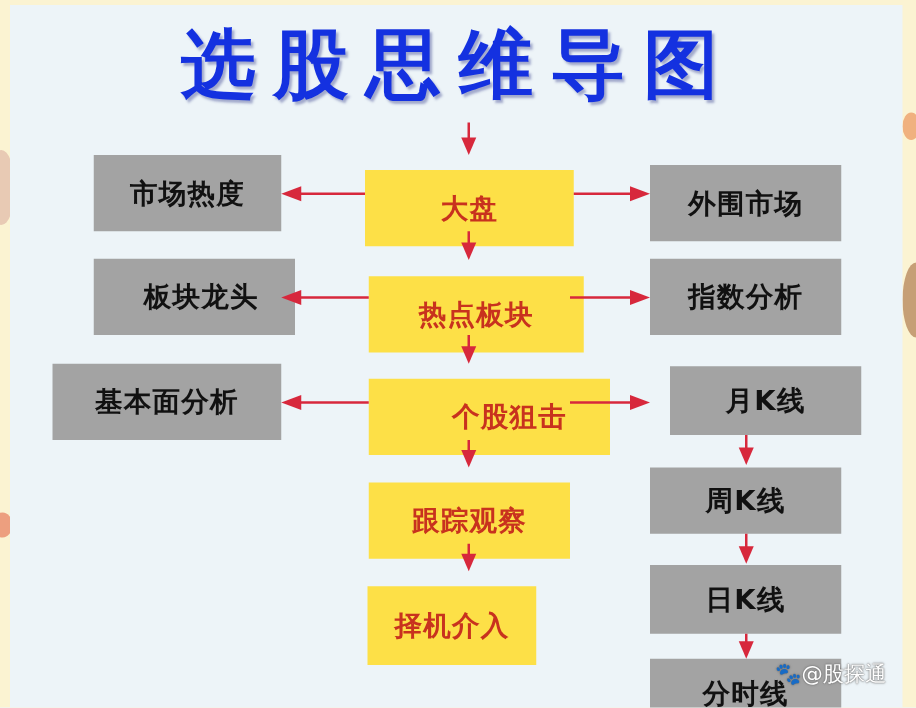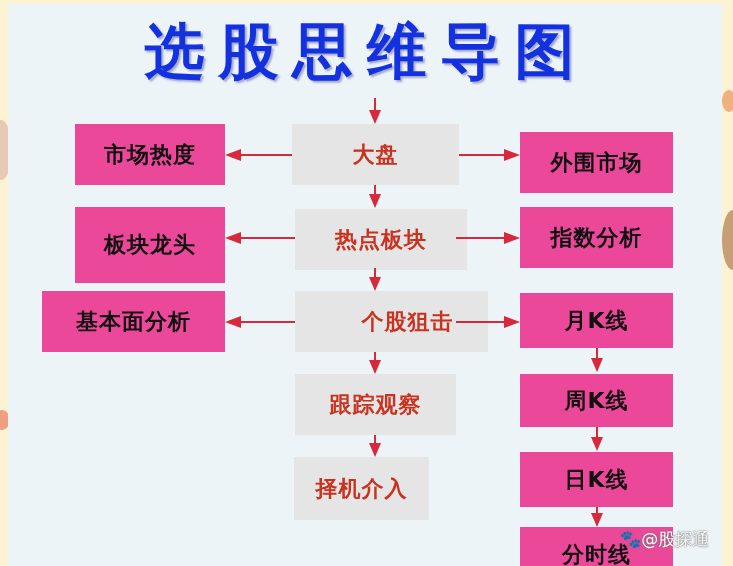--- a/index.html
+++ b/index.html
@@ -5,22 +5,22 @@
   html,body{margin:0;padding:0;}
   body{width:733px;height:566px;overflow:hidden;position:relative;
     background:#fbf3d2;font-family:"DejaVu Sans","Liberation Sans",sans-serif;}
   .bg-deco{position:absolute;border-radius:50%;opacity:.55;}
   .panel{position:absolute;left:8px;top:4px;width:714px;height:570px;background:#edf4f8;}
   .title{position:absolute;left:0;top:12px;width:733px;text-align:center;
     font-family:"DejaVu Serif","Liberation Serif",serif;font-weight:bold;font-size:60px;
     color:#1431e0;letter-spacing:14px;text-shadow:2px 2px 2px rgba(20,30,120,.35);}
   .box{position:absolute;display:flex;align-items:center;justify-content:center;
     font-weight:bold;font-size:22px;letter-spacing:1px;}
-  .yellow{background:#e5e5e5;color:#c8321e;}
-  .gray{background:#ec4899;color:#111;}
+  .yellow{background:#fde047;color:#c8321e;margin-top:12px;}
+  .gray{background:#a3a3a3;color:#111;}
   .hline{position:absolute;height:2px;background:#d7283c;}
   .vline{position:absolute;width:2px;background:#d7283c;}
   .ah-l{position:absolute;width:0;height:0;border-top:6px solid transparent;border-bottom:6px solid transparent;border-right:16px solid #d7283c;}
   .ah-r{position:absolute;width:0;height:0;border-top:6px solid transparent;border-bottom:6px solid transparent;border-left:16px solid #d7283c;}
   .ah-d{position:absolute;width:0;height:0;border-left:6px solid transparent;border-right:6px solid transparent;border-top:14px solid #d7283c;}
   .watermark{position:absolute;left:620px;top:528px;color:#fff;font-size:17px;
     text-shadow:0 0 2px #777,0 0 1px #555;}
 </style>
 </head>
 <body>
@@ -46,41 +46,41 @@
 <div class="vline" style="left:374px;top:185px;height:10px;"></div>
 <div class="ah-d" style="left:369px;top:194px;"></div>
 <div class="vline" style="left:374px;top:268px;height:10px;"></div>
 <div class="ah-d" style="left:369px;top:277px;"></div>
 <div class="vline" style="left:374px;top:352px;height:9px;"></div>
 <div class="ah-d" style="left:369px;top:360px;"></div>
 <div class="vline" style="left:374px;top:435px;height:9px;"></div>
 <div class="ah-d" style="left:369px;top:443px;"></div>
 
 <div class="box gray" style="left:75px;top:124px;width:150px;height:61px;">市场热度</div>
-<div class="box gray" style="left:75px;top:207px;width:150px;height:76px;">板块龙头</div>
+<div class="box gray" style="left:75px;top:207px;width:150px;height:61px;padding-left:11px;">板块龙头</div>
 <div class="box gray" style="left:42px;top:291px;width:183px;height:61px;">基本面分析</div>
 
 <div class="hline" style="left:240px;top:154px;width:52px;"></div>
 <div class="ah-l" style="left:225px;top:149px;"></div>
 <div class="hline" style="left:240px;top:237px;width:55px;"></div>
 <div class="ah-l" style="left:225px;top:232px;"></div>
 <div class="hline" style="left:240px;top:321px;width:55px;"></div>
 <div class="ah-l" style="left:225px;top:316px;"></div>
 
 <div class="box gray" style="left:520px;top:132px;width:153px;height:61px;">外围市场</div>
 <div class="box gray" style="left:520px;top:207px;width:153px;height:61px;">指数分析</div>
 
 <div class="hline" style="left:459px;top:154px;width:46px;"></div>
 <div class="ah-r" style="left:504px;top:149px;"></div>
 <div class="hline" style="left:456px;top:237px;width:49px;"></div>
 <div class="ah-r" style="left:504px;top:232px;"></div>
 <div class="hline" style="left:456px;top:321px;width:49px;"></div>
 <div class="ah-r" style="left:504px;top:316px;"></div>
 
-<div class="box gray" style="left:520px;top:293px;width:153px;height:55px;">月K线</div>
+<div class="box gray" style="left:536px;top:293px;width:153px;height:55px;">月K线</div>
 <div class="box gray" style="left:520px;top:374px;width:153px;height:53px;">周K线</div>
 <div class="box gray" style="left:520px;top:452px;width:153px;height:55px;">日K线</div>
 <div class="box gray" style="left:520px;top:527px;width:153px;height:55px;">分时线</div>
 
 <div class="vline" style="left:596px;top:348px;height:12px;"></div>
 <div class="ah-d" style="left:591px;top:358px;"></div>
 <div class="vline" style="left:596px;top:427px;height:12px;"></div>
 <div class="ah-d" style="left:591px;top:437px;"></div>
 <div class="vline" style="left:596px;top:507px;height:8px;"></div>
 <div class="ah-d" style="left:591px;top:513px;"></div>

